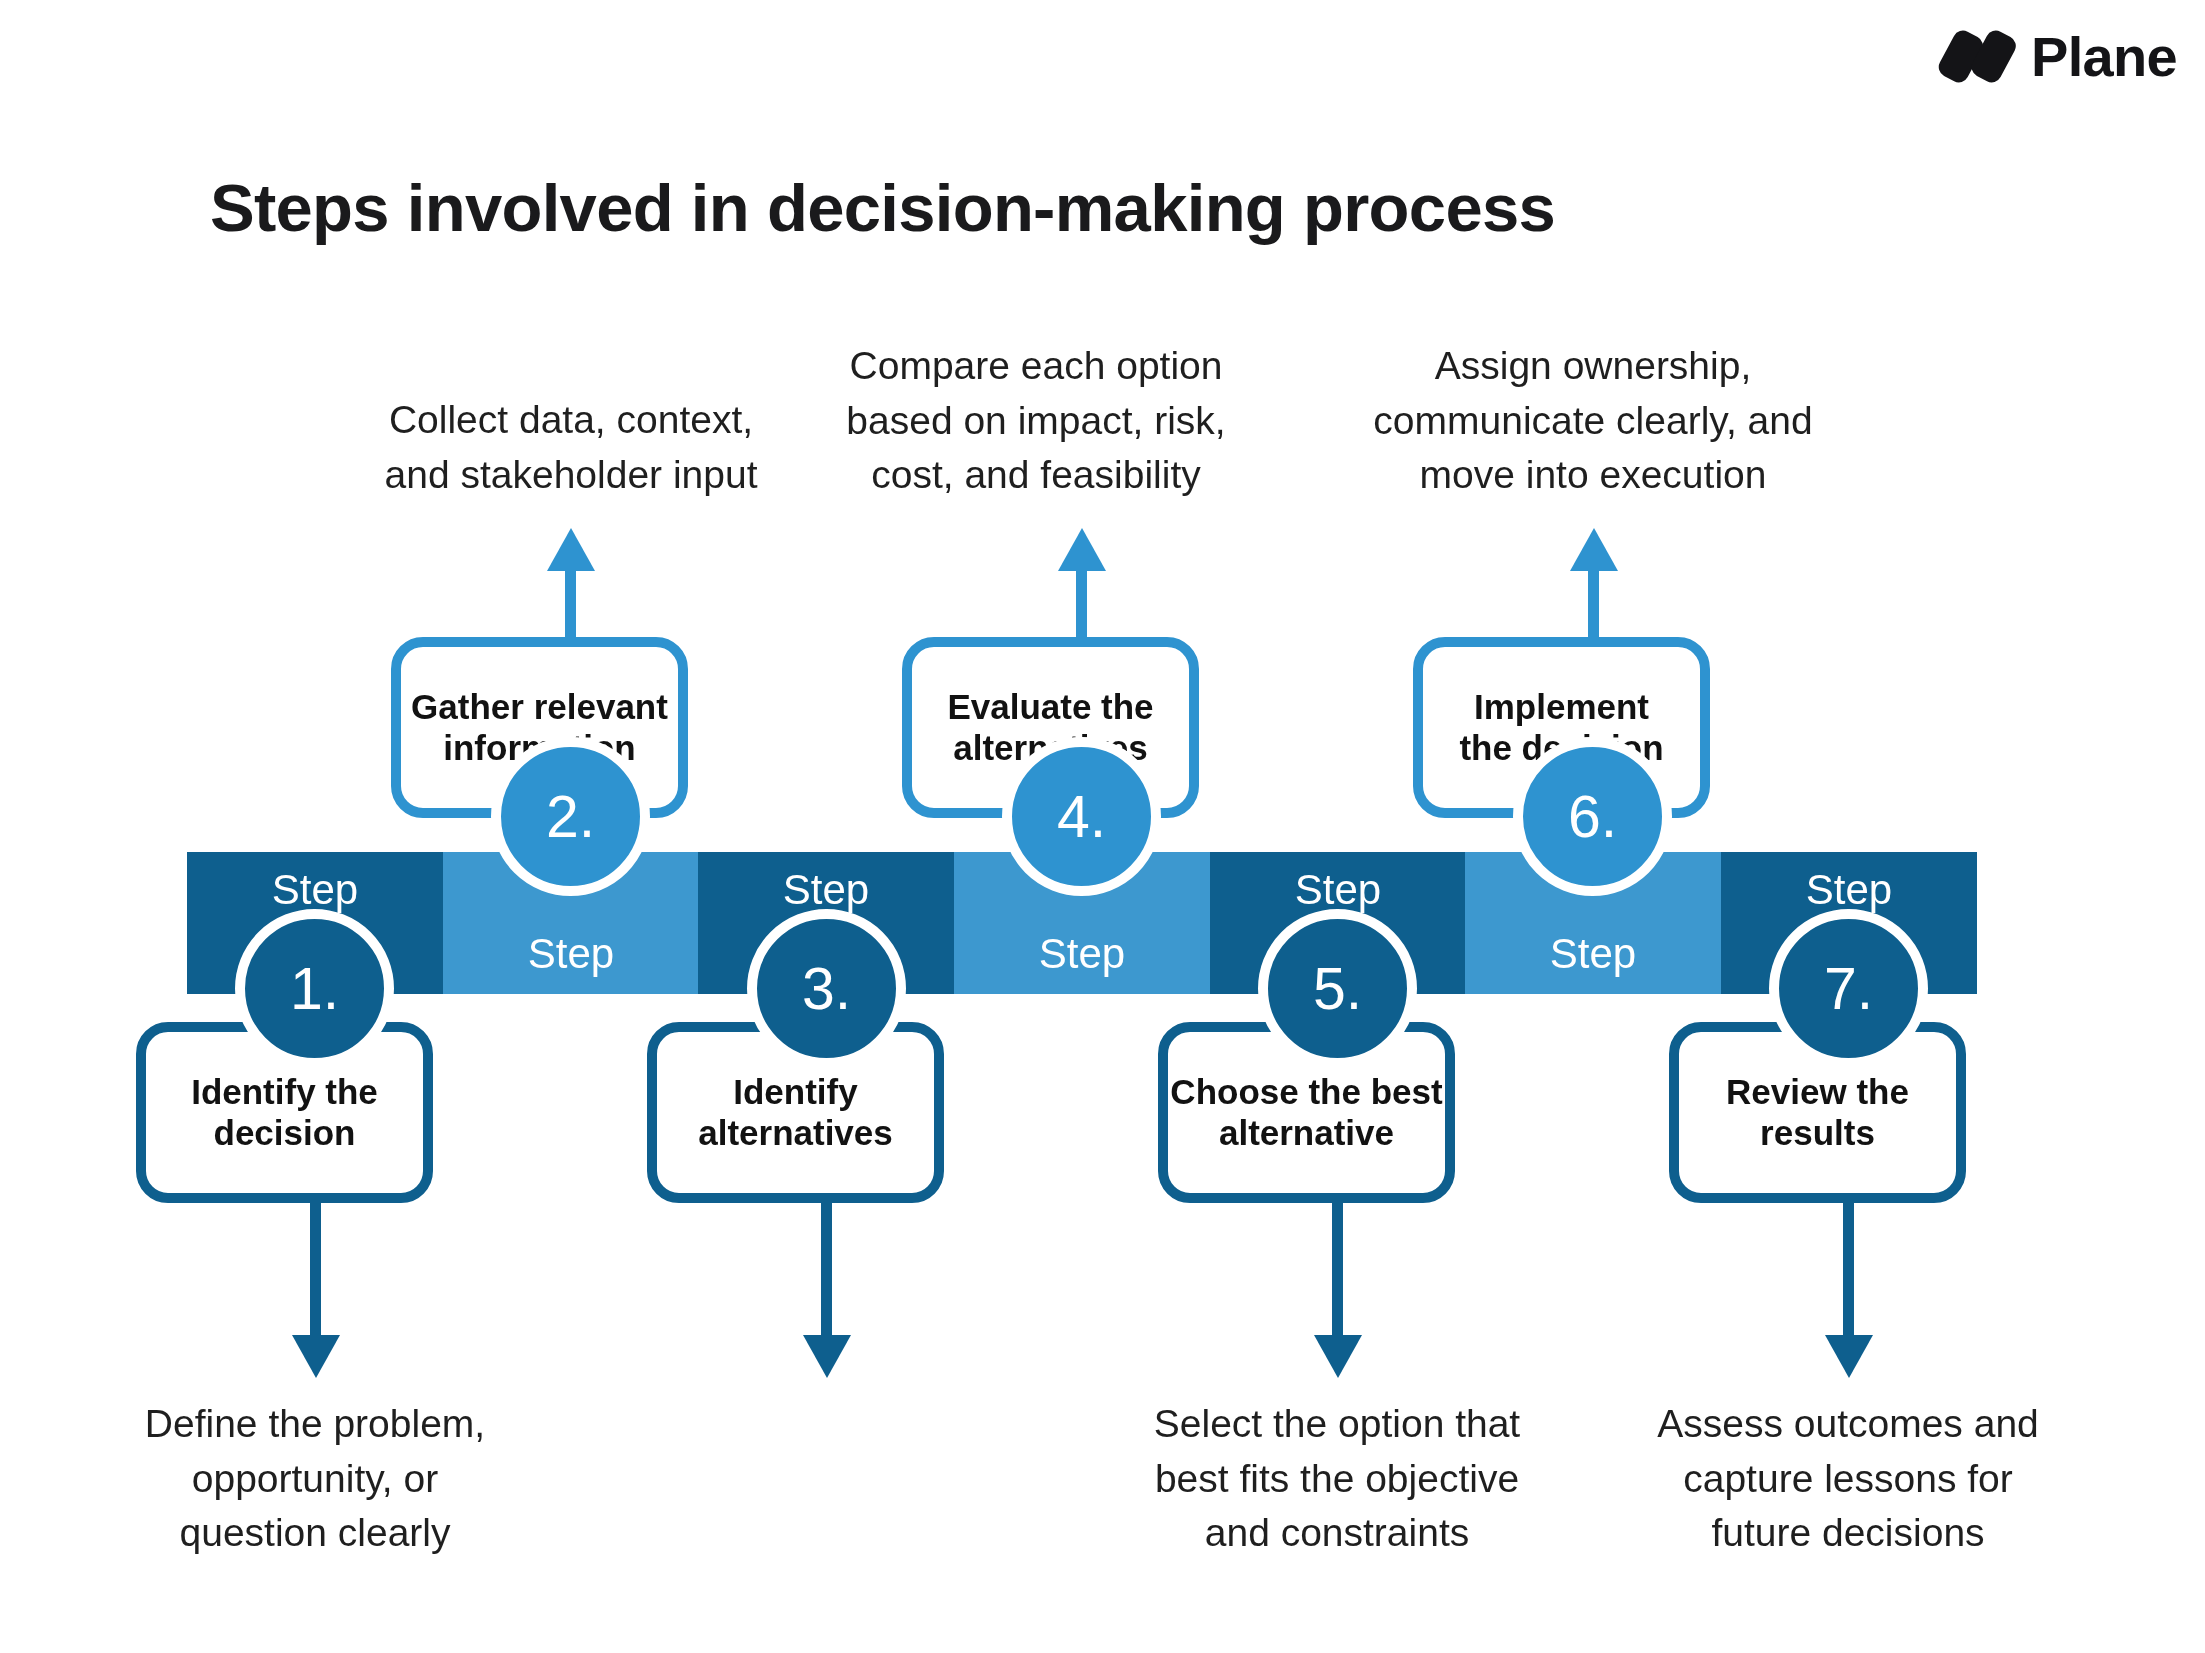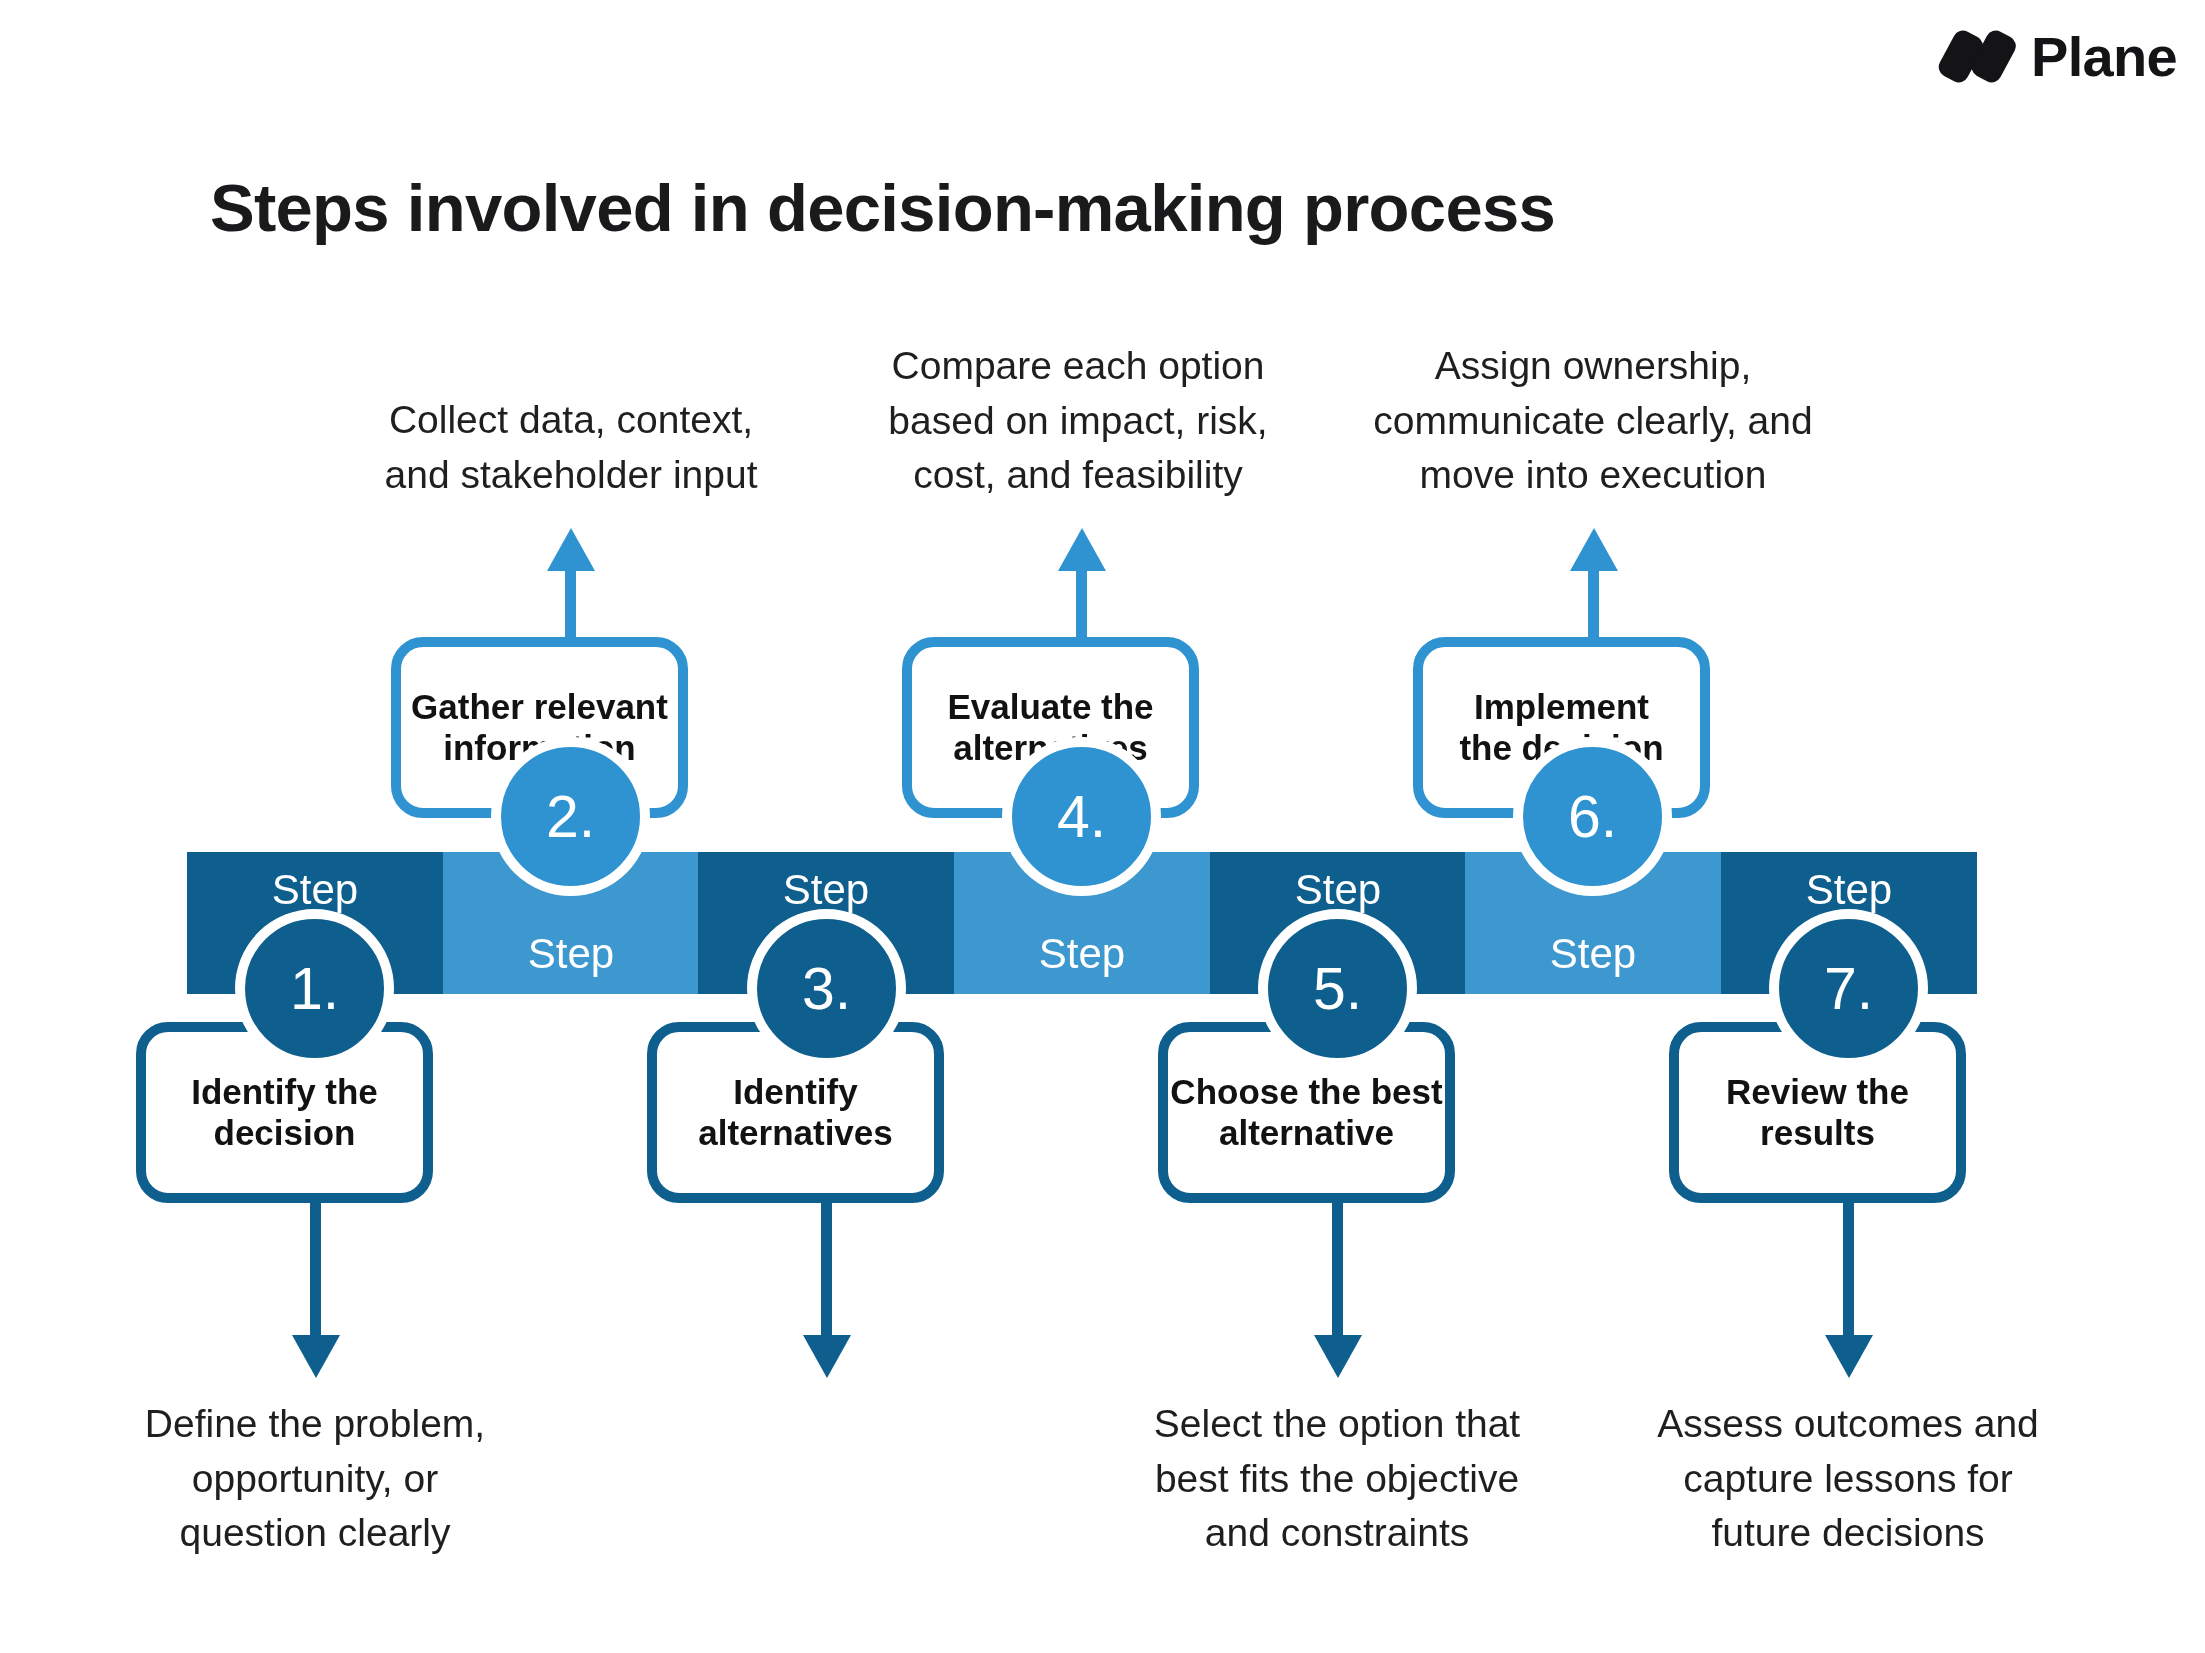--- a/index.html
+++ b/index.html
@@ -52,21 +52,21 @@
   .arrow .head-down{width:0;height:0;border-left:24.4px solid transparent;border-right:24.4px solid transparent;
                     border-top:43px solid var(--dark,#0e5f8e);}
   .arrow.up{top:528px;height:115px;}
   .arrow.down{top:1201px;height:177px;}
   .au2{left:546px}.au4{left:1057px}.au6{left:1569px}
   .ad1{left:291px}.ad3{left:802px}.ad5{left:1313px}.ad7{left:1824px}
 
   
   .desc{position:absolute;width:488px;text-align:center;font-size:39px;line-height:1.4;
         color:#1f1f1f;white-space:pre-line;z-index:1;}
-  .dt2{left:327px;top:393px}.dt4{left:834px;top:339px}.dt6{left:1349px;top:339px}
+  .dt2{left:327px;top:393px}.dt4{left:792px;top:339px}.dt6{left:1349px;top:339px}
   .desc.bottom{top:1397px;}
   .db1{left:71px}.db3{left:582px}.db5{left:1093px}.db7{left:1604px}
 </style>
 </head>
 <body>
 
 <div class="canvas">
 
   <div class="logo">
     <svg width="80" height="73" viewBox="0 0 112 102">

